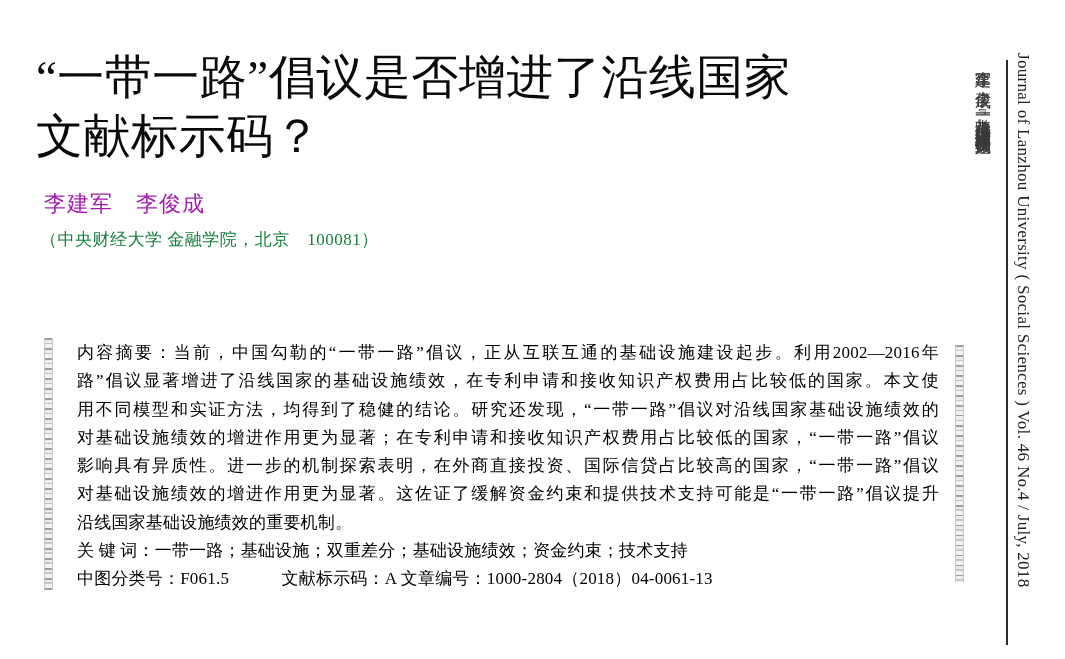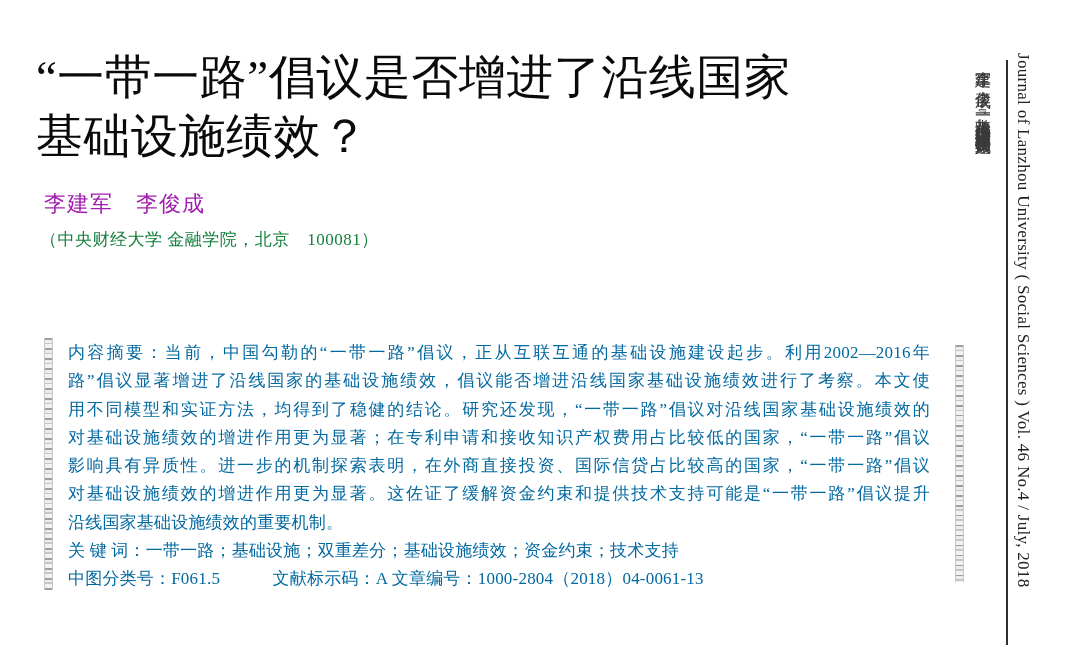--- a/index.html
+++ b/index.html
@@ -57,25 +57,25 @@
     border-left: 1px solid #c9c9c9;
     border-right: 1px solid #c9c9c9;
     box-sizing: content-box;
   }
   .chain-left  { left: 44px;  top: 338px; height: 252px; }
   .chain-right { left: 955px; top: 345px; height: 237px; }
 
   
   .abstract {
     position: absolute;
-    left: 68px; top: 339px;
+    left: 77px; top: 339px;
     width: 862px;
     font-size: 17px;
     line-height: 28.3px;
-    color: #0369a1;
+    color: #000000;
     letter-spacing: 0.2px;
   }
   .abs-line { white-space: nowrap; }
   .abs-line.jfull {
     white-space: normal;
     text-align: justify;
     text-align-last: justify;
   }
   .meta .m2 { margin-left: 48px; margin-top: 32px; }
   .meta .m3 { }
@@ -110,32 +110,32 @@
     font-family: "Liberation Serif", "DejaVu Serif", serif;
   }
 </style>
 </head>
 <body>
 
 <div class="page">
 
   <h1 class="title">
     <span class="t-line">“一带一路”倡议是否增进了沿线国家</span>
-    <span class="t-line">基础设施绩效？</span>
+    <span class="t-line">文献标示码？</span>
   </h1>
 
   <div class="authors">李建军　李俊成</div>
 
   <div class="affiliation">（中央财经大学 金融学院，北京　100081）</div>
 
   <div class="chain chain-left"></div>
 
   <div class="abstract">
     <div class="abs-line jfull">内容摘要：当前，中国勾勒的“一带一路”倡议，正从互联互通的基础设施建设起步。利用2002—2016年</div>
-    <div class="abs-line jfull">路”倡议显著增进了沿线国家的基础设施绩效，倡议能否增进沿线国家基础设施绩效进行了考察。本文使</div>
+    <div class="abs-line jfull">路”倡议显著增进了沿线国家的基础设施绩效，在专利申请和接收知识产权费用占比较低的国家。本文使</div>
     <div class="abs-line jfull">用不同模型和实证方法，均得到了稳健的结论。研究还发现，“一带一路”倡议对沿线国家基础设施绩效的</div>
     <div class="abs-line jfull">对基础设施绩效的增进作用更为显著；在专利申请和接收知识产权费用占比较低的国家，“一带一路”倡议</div>
     <div class="abs-line jfull">影响具有异质性。进一步的机制探索表明，在外商直接投资、国际信贷占比较高的国家，“一带一路”倡议</div>
     <div class="abs-line jfull">对基础设施绩效的增进作用更为显著。这佐证了缓解资金约束和提供技术支持可能是“一带一路”倡议提升</div>
     <div class="abs-line">沿线国家基础设施绩效的重要机制。</div>
     <div class="abs-line">关 键 词：一带一路；基础设施；双重差分；基础设施绩效；资金约束；技术支持</div>
     <div class="abs-line meta">
       <span>中图分类号：F061.5</span>
       <span class="m2">文献标示码：A</span>
       <span class="m3">文章编号：1000-2804（2018）04-0061-13</span>

